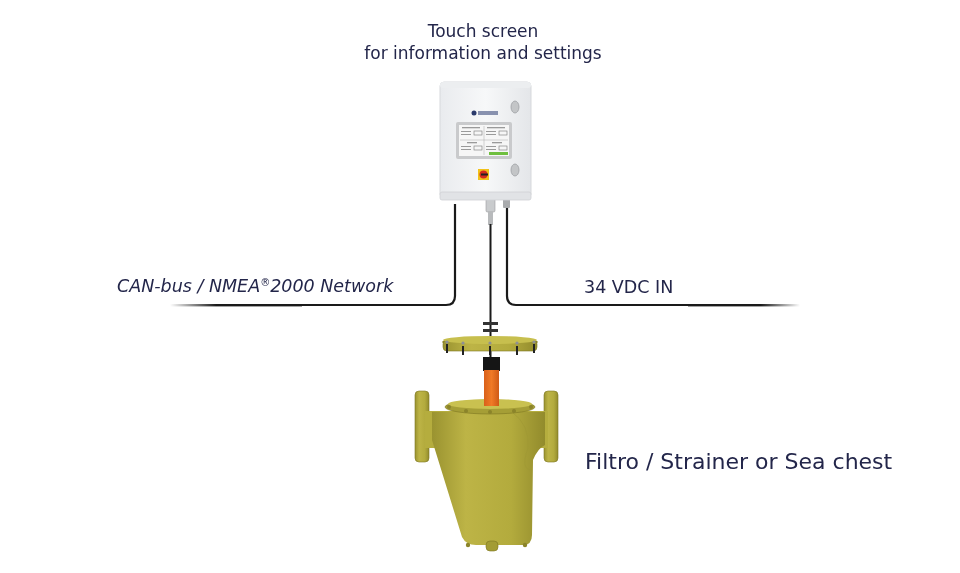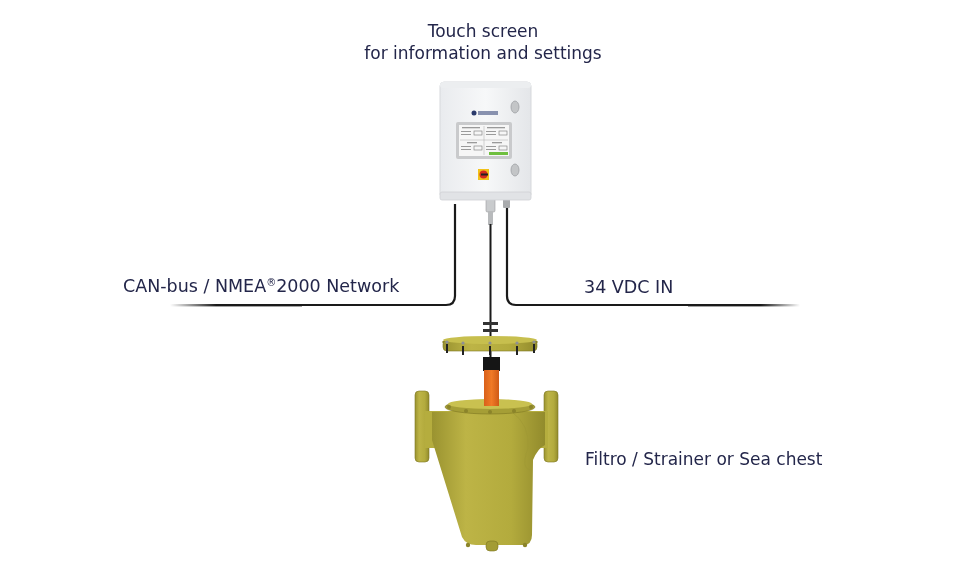--- a/index.html
+++ b/index.html
@@ -1,23 +1,23 @@
 <!DOCTYPE html>
 <html><head>
   <meta charset="utf-8">
   <style>
     html, body { margin: 0; padding: 0; background: #ffffff; }
     body { width: 960px; height: 573px; position: relative; overflow: hidden;
            font-family: "DejaVu Sans", "Liberation Sans", sans-serif; color: #23264a; }
     .label { position: absolute; white-space: nowrap; color: #23264a; }
     .title-label { left: 0; width: 966px; top: 20px; text-align: center; font-size: 17px; line-height: 22px; }
-    .can-label { left: 123px; top: 276px; font-size: 17.5px; }
+    .can-label { left: 117px; top: 276px; font-size: 17.5px; font-style: italic; }
     .can-label sup { font-size: 10px; vertical-align: 6px; }
     .vdc-label { left: 584px; top: 277px; font-size: 17.5px; }
-    .filter-label { left: 585px; top: 449px; font-size: 17px; }
+    .filter-label { left: 585px; top: 449px; font-size: 22px; }
     svg.diagram { position: absolute; left: 0; top: 0; }
   </style>
 </head>
 <body>
 
 <div class="label title-label">
   <div>Touch screen</div>
   <div>for information and settings</div>
 </div>
 

